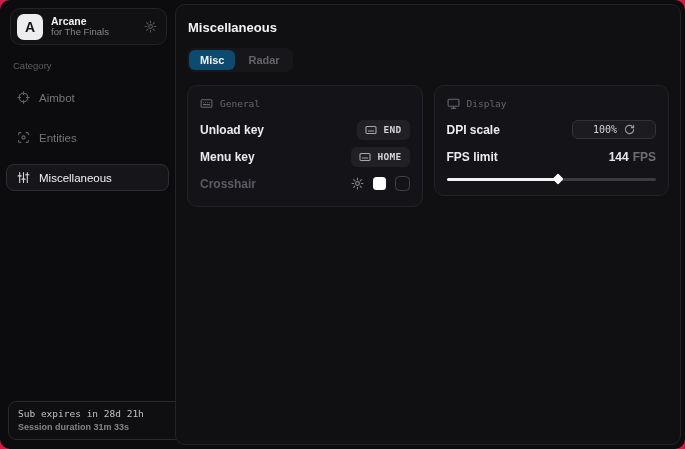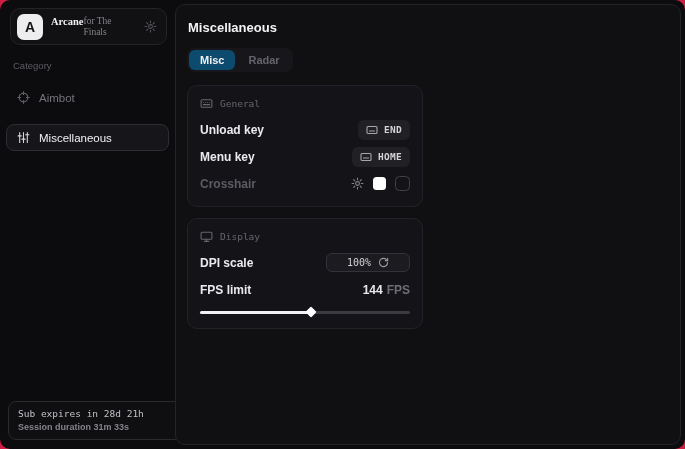--- a/index.html
+++ b/index.html
@@ -27,21 +27,21 @@
     background: #111114;
     height: 37px;
   }
   .logo {
     width: 26px; height: 26px; flex: 0 0 26px;
     background: #ededef;
     border-radius: 7px;
     display: flex; align-items: center; justify-content: center;
     color: #141416; font-size: 14px; font-weight: 700;
   }
-  .app-titles { display: flex; line-height: 1.15; font-family: Liberation Serif, serif; }
+  .app-titles { display: flex; flex-direction: column; line-height: 1.15; }
   .app-name { font-size: 10.5px; font-weight: 700; color: #f2f2f4; }
   .app-sub { font-size: 9.5px; color: #84848b; }
   .side-header .icon-gear { margin-left: auto; color: #55555c; }
   .category {
     margin: 15px 0 7px 13px;
     font-size: 9.5px; color: #5c5c63; font-weight: 500;
   }
   .nav { list-style: none; }
   .nav-item {
     display: flex; align-items: center; gap: 9px;
@@ -86,21 +86,21 @@
     padding: 2px;
   }
   .tab {
     padding: 4px 11px;
     border-radius: 6px;
     font-size: 11px; font-weight: 600;
     color: #64646c; background: transparent; border: none;
     cursor: default;
   }
   .tab.active { background: #0c4a6e; color: #f0f0f2; }
-  .cards { display: flex; gap: 11px; margin-top: 13px; align-items: flex-start; flex-direction: column; }
+  .cards { display: flex; gap: 11px; margin-top: 13px; align-items: flex-start; }
   .card {
     width: 236px;
     background: #141418;
     border: 1px solid #222228;
     border-radius: 10px;
     padding: 9px 12px 11px;
   }
   .card-header {
     display: flex; align-items: center; gap: 7px;
     color: #65656d;
@@ -204,20 +204,32 @@
     <ul class="nav">
       <li class="nav-item">
         <span class="nav-icon">
           <svg width="13" height="13" viewBox="0 0 24 24" fill="none" stroke="currentColor" stroke-width="2" stroke-linecap="round">
             <circle cx="12" cy="12" r="8"></circle>
             <path d="M12 1.5v5M12 17.5v5M1.5 12h5M17.5 12h5"></path>
           </svg>
         </span>
         <span>Aimbot</span>
       </li>
+      <li class="nav-item">
+        <span class="nav-icon">
+          <svg width="13" height="13" viewBox="0 0 24 24" fill="none" stroke="currentColor" stroke-width="2" stroke-linecap="round">
+            <path d="M3 7V5a2 2 0 0 1 2-2h2"></path>
+              <path d="M17 3h2a2 2 0 0 1 2 2v2"></path>
+            <path d="M21 17v2a2 2 0 0 1-2 2h-2"></path>
+              <path d="M7 21H5a2 2 0 0 1-2-2v-2"></path>
+            <circle cx="12" cy="12" r="3"></circle>
+          </svg>
+        </span>
+        <span>Entities</span>
+      </li>
       <li class="nav-item active">
         <span class="nav-icon">
           <svg width="13" height="13" viewBox="0 0 24 24" fill="none" stroke="currentColor" stroke-width="2" stroke-linecap="round">
             <path d="M5 3v18M12 3v18M19 3v18"></path>
             <path d="M2 9h6M9 15h6M16 7h6"></path>
           </svg>
         </span>
         <span>Miscellaneous</span>
       </li>
     </ul>

